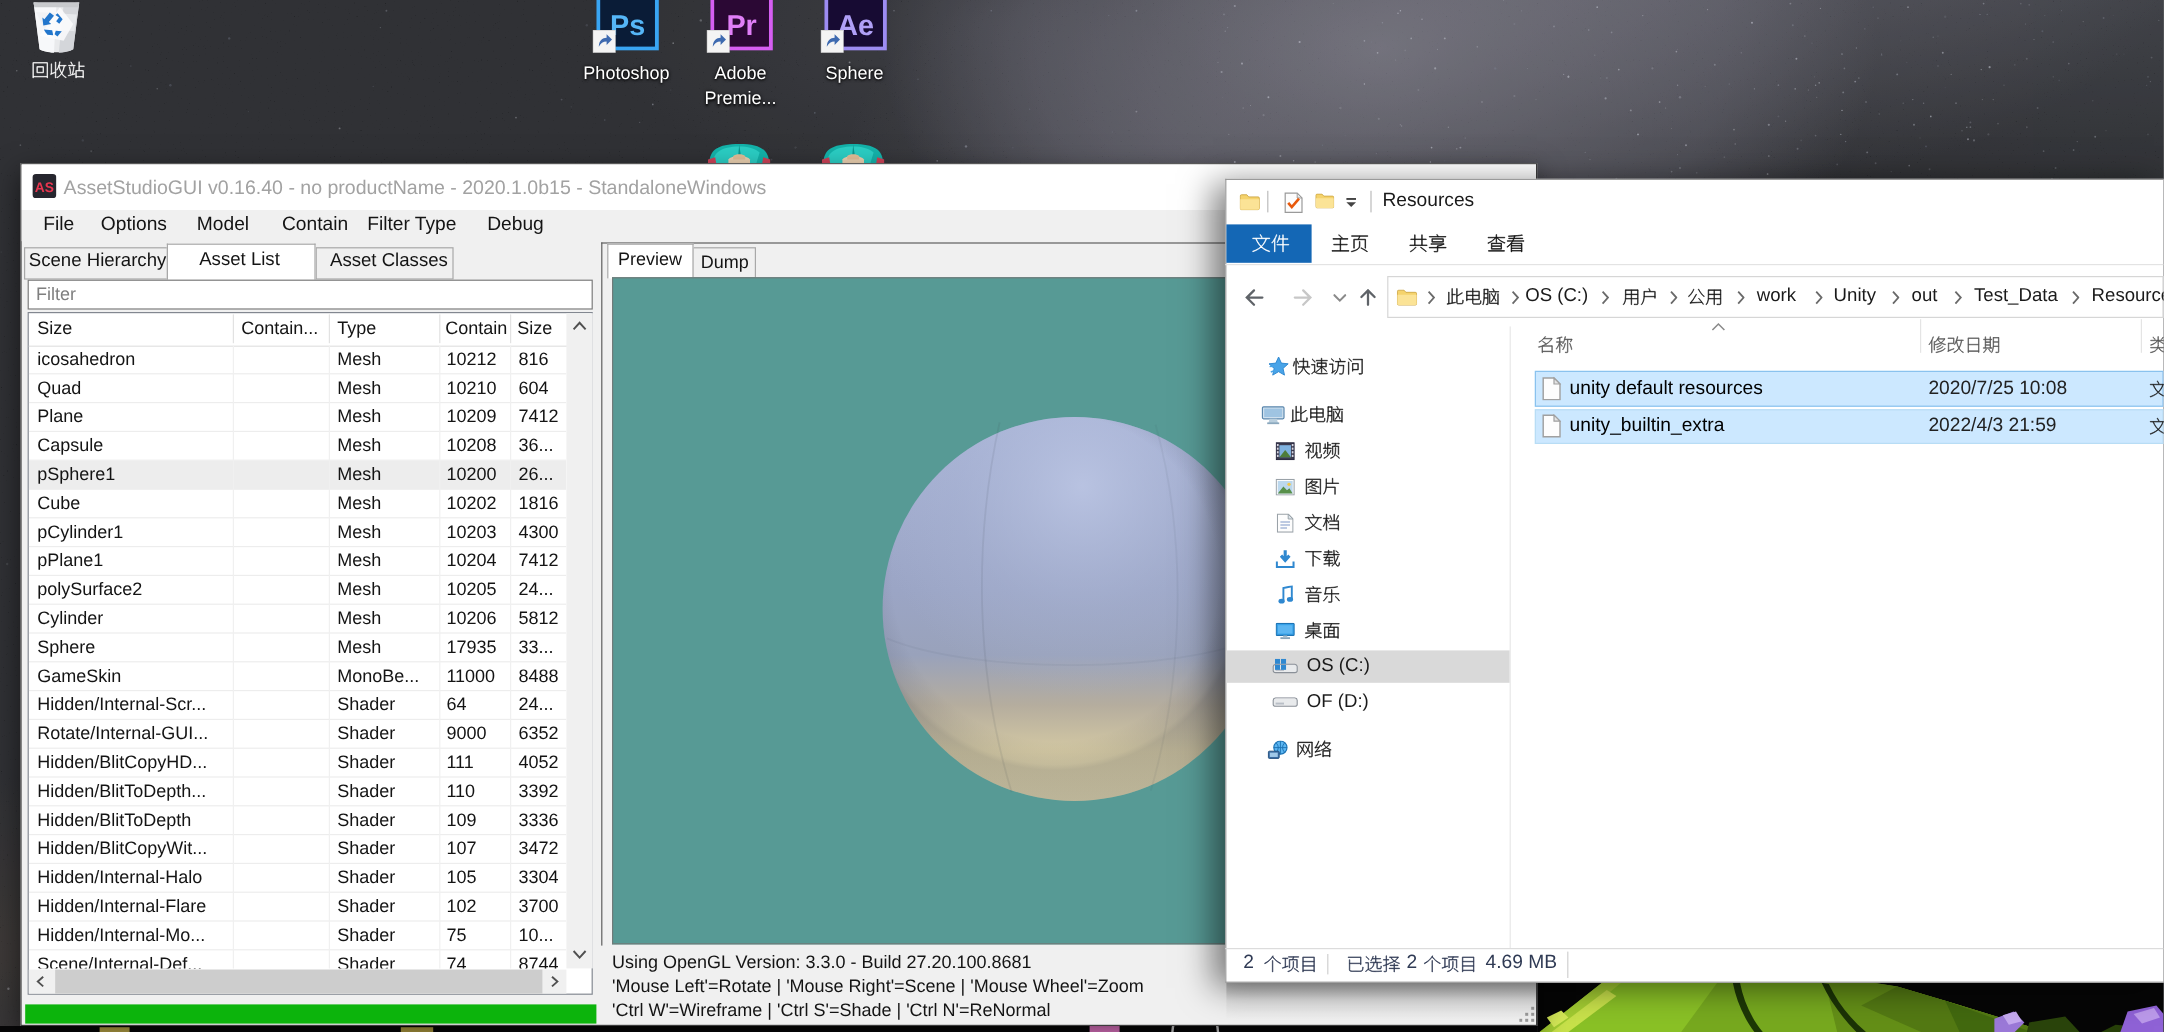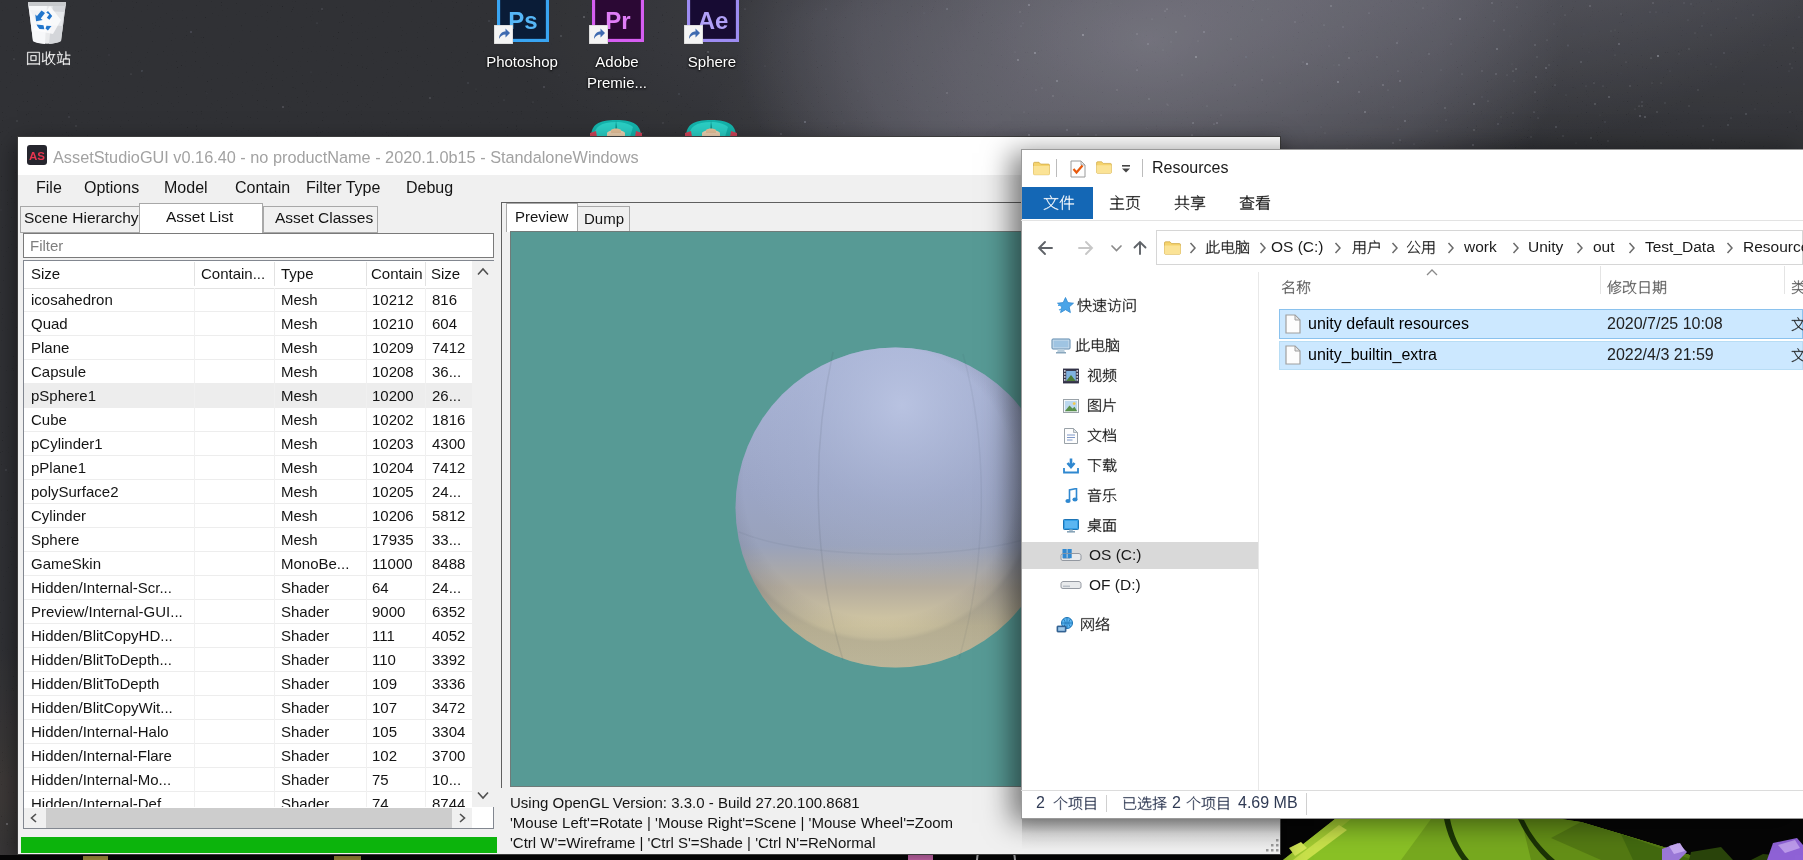--- a/index.html
+++ b/index.html
@@ -883,21 +883,21 @@
     <div style="position:absolute;left:7.0px;top:268.20px;font:400 15.0px &quot;Liberation Sans&quot;, sans-serif;color:#141414;white-space:nowrap;line-height:1">GameSkin</div>
     <div style="position:absolute;left:257.0px;top:268.20px;font:400 15.0px &quot;Liberation Sans&quot;, sans-serif;color:#141414;white-space:nowrap;line-height:1">MonoBe...</div>
     <div style="position:absolute;left:348.0px;top:268.20px;font:400 15.0px &quot;Liberation Sans&quot;, sans-serif;color:#141414;white-space:nowrap;line-height:1">11000</div>
     <div style="position:absolute;left:408.0px;top:268.20px;font:400 15.0px &quot;Liberation Sans&quot;, sans-serif;color:#141414;white-space:nowrap;line-height:1">8488</div>
     <div style="position:absolute;left:0.0px;top:311.5px;width:448.0px;height:0.8px;background:#ededed"></div>
     <div style="position:absolute;left:7.0px;top:292.20px;font:400 15.0px &quot;Liberation Sans&quot;, sans-serif;color:#141414;white-space:nowrap;line-height:1">Hidden/Internal-Scr...</div>
     <div style="position:absolute;left:257.0px;top:292.20px;font:400 15.0px &quot;Liberation Sans&quot;, sans-serif;color:#141414;white-space:nowrap;line-height:1">Shader</div>
     <div style="position:absolute;left:348.0px;top:292.20px;font:400 15.0px &quot;Liberation Sans&quot;, sans-serif;color:#141414;white-space:nowrap;line-height:1">64</div>
     <div style="position:absolute;left:408.0px;top:292.20px;font:400 15.0px &quot;Liberation Sans&quot;, sans-serif;color:#141414;white-space:nowrap;line-height:1">24...</div>
     <div style="position:absolute;left:0.0px;top:335.5px;width:448.0px;height:0.8px;background:#ededed"></div>
-    <div style="position:absolute;left:7.0px;top:316.20px;font:400 15.0px &quot;Liberation Sans&quot;, sans-serif;color:#141414;white-space:nowrap;line-height:1">Preview/Internal-GUI...</div>
+    <div style="position:absolute;left:7.0px;top:316.20px;font:400 15.0px &quot;Liberation Sans&quot;, sans-serif;color:#141414;white-space:nowrap;line-height:1">Rotate/Internal-GUI...</div>
     <div style="position:absolute;left:257.0px;top:316.20px;font:400 15.0px &quot;Liberation Sans&quot;, sans-serif;color:#141414;white-space:nowrap;line-height:1">Shader</div>
     <div style="position:absolute;left:348.0px;top:316.20px;font:400 15.0px &quot;Liberation Sans&quot;, sans-serif;color:#141414;white-space:nowrap;line-height:1">9000</div>
     <div style="position:absolute;left:408.0px;top:316.20px;font:400 15.0px &quot;Liberation Sans&quot;, sans-serif;color:#141414;white-space:nowrap;line-height:1">6352</div>
     <div style="position:absolute;left:0.0px;top:359.5px;width:448.0px;height:0.8px;background:#ededed"></div>
     <div style="position:absolute;left:7.0px;top:340.20px;font:400 15.0px &quot;Liberation Sans&quot;, sans-serif;color:#141414;white-space:nowrap;line-height:1">Hidden/BlitCopyHD...</div>
     <div style="position:absolute;left:257.0px;top:340.20px;font:400 15.0px &quot;Liberation Sans&quot;, sans-serif;color:#141414;white-space:nowrap;line-height:1">Shader</div>
     <div style="position:absolute;left:348.0px;top:340.20px;font:400 15.0px &quot;Liberation Sans&quot;, sans-serif;color:#141414;white-space:nowrap;line-height:1">111</div>
     <div style="position:absolute;left:408.0px;top:340.20px;font:400 15.0px &quot;Liberation Sans&quot;, sans-serif;color:#141414;white-space:nowrap;line-height:1">4052</div>
     <div style="position:absolute;left:0.0px;top:383.5px;width:448.0px;height:0.8px;background:#ededed"></div>
     <div style="position:absolute;left:7.0px;top:364.20px;font:400 15.0px &quot;Liberation Sans&quot;, sans-serif;color:#141414;white-space:nowrap;line-height:1">Hidden/BlitToDepth...</div>
@@ -922,21 +922,21 @@
     <div style="position:absolute;left:0.0px;top:479.5px;width:448.0px;height:0.8px;background:#ededed"></div>
     <div style="position:absolute;left:7.0px;top:460.20px;font:400 15.0px &quot;Liberation Sans&quot;, sans-serif;color:#141414;white-space:nowrap;line-height:1">Hidden/Internal-Flare</div>
     <div style="position:absolute;left:257.0px;top:460.20px;font:400 15.0px &quot;Liberation Sans&quot;, sans-serif;color:#141414;white-space:nowrap;line-height:1">Shader</div>
     <div style="position:absolute;left:348.0px;top:460.20px;font:400 15.0px &quot;Liberation Sans&quot;, sans-serif;color:#141414;white-space:nowrap;line-height:1">102</div>
     <div style="position:absolute;left:408.0px;top:460.20px;font:400 15.0px &quot;Liberation Sans&quot;, sans-serif;color:#141414;white-space:nowrap;line-height:1">3700</div>
     <div style="position:absolute;left:0.0px;top:503.5px;width:448.0px;height:0.8px;background:#ededed"></div>
     <div style="position:absolute;left:7.0px;top:484.20px;font:400 15.0px &quot;Liberation Sans&quot;, sans-serif;color:#141414;white-space:nowrap;line-height:1">Hidden/Internal-Mo...</div>
     <div style="position:absolute;left:257.0px;top:484.20px;font:400 15.0px &quot;Liberation Sans&quot;, sans-serif;color:#141414;white-space:nowrap;line-height:1">Shader</div>
     <div style="position:absolute;left:348.0px;top:484.20px;font:400 15.0px &quot;Liberation Sans&quot;, sans-serif;color:#141414;white-space:nowrap;line-height:1">75</div>
     <div style="position:absolute;left:408.0px;top:484.20px;font:400 15.0px &quot;Liberation Sans&quot;, sans-serif;color:#141414;white-space:nowrap;line-height:1">10...</div>
-    <div style="position:absolute;left:7.0px;top:508.20px;font:400 15.0px &quot;Liberation Sans&quot;, sans-serif;color:#141414;white-space:nowrap;line-height:1">Hidden/Internal-Def...</div>
+    <div style="position:absolute;left:7.0px;top:508.20px;font:400 15.0px &quot;Liberation Sans&quot;, sans-serif;color:#141414;white-space:nowrap;line-height:1">Scene/Internal-Def...</div>
     <div style="position:absolute;left:257.0px;top:508.20px;font:400 15.0px &quot;Liberation Sans&quot;, sans-serif;color:#141414;white-space:nowrap;line-height:1">Shader</div>
     <div style="position:absolute;left:348.0px;top:508.20px;font:400 15.0px &quot;Liberation Sans&quot;, sans-serif;color:#141414;white-space:nowrap;line-height:1">74</div>
     <div style="position:absolute;left:408.0px;top:508.20px;font:400 15.0px &quot;Liberation Sans&quot;, sans-serif;color:#141414;white-space:nowrap;line-height:1">8744</div>
     <div style="position:absolute;left:170.0px;top:0.0px;width:1.0px;height:520.0px;background:#f0f0f0"></div>
     <div style="position:absolute;left:250.0px;top:0.0px;width:1.0px;height:520.0px;background:#f0f0f0"></div>
     <div style="position:absolute;left:342.0px;top:0.0px;width:1.0px;height:520.0px;background:#f0f0f0"></div>
     <div style="position:absolute;left:401.0px;top:0.0px;width:1.0px;height:520.0px;background:#f0f0f0"></div>
   </div>
 <div style="position:absolute;left:472.0px;top:261.0px;width:21.5px;height:546.0px;background:#f0f0f0"></div>
 <svg style="position:absolute;left:476px;top:267px" width="14" height="9" viewBox="0 0 14 9">

